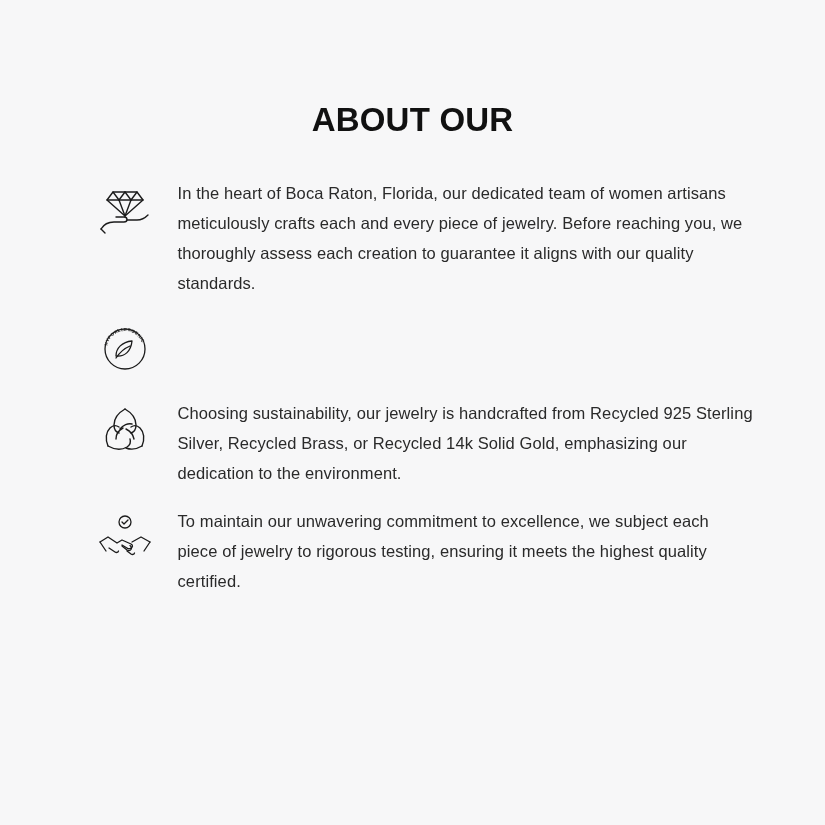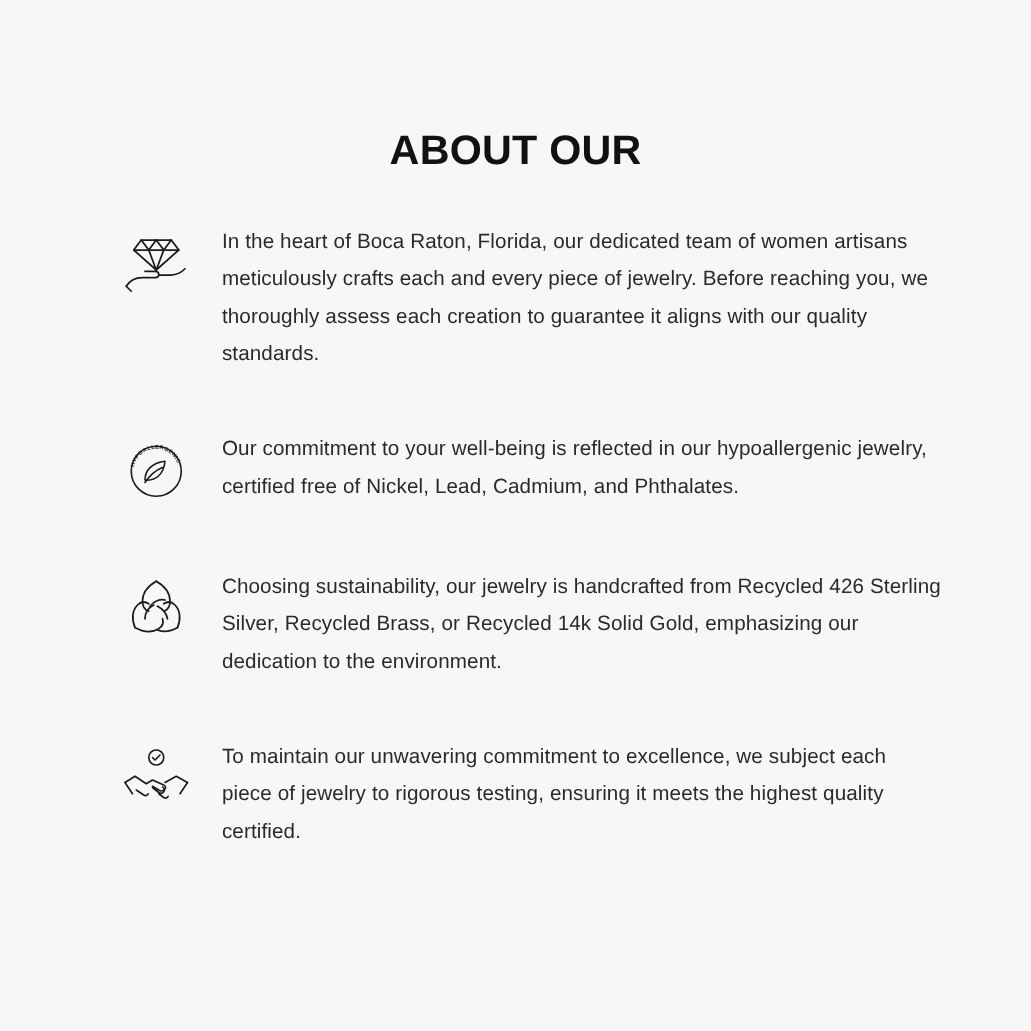--- a/index.html
+++ b/index.html
@@ -35,21 +35,21 @@
   }
   .heading .line {
     display: block;
   }
   .features {
     width: 100%;
     max-width: 660px;
     margin-left: 22px;
     display: flex;
     flex-direction: column;
-    gap: 44px;
+    gap: 16px;
   }
   .feature {
     display: flex;
     align-items: flex-start;
     gap: 22px;
   }
   .feature-icon {
     flex: 0 0 62px;
     width: 62px;
     height: 62px;
@@ -107,38 +107,37 @@
           <path d="M20 36c0-8 6-14 16-15-1 10-7 16-16 15z"></path>
           <path d="M20 38c4-6 9-10 14-12"></path>
           <defs>
             <path id="arcpath" d="M11 29a18 18 0 0 1 36 0"></path>
           </defs>
           <text font-family="'Liberation Sans', sans-serif" font-size="4.4" font-weight="bold" fill="#1b1b1b" stroke="none" letter-spacing="0.4">
             <textPath href="#arcpath" startOffset="6%">HYPOALLERGENIC</textPath>
           </text>
         </svg>
       </div>
-      <div class="feature-text">Our commitment to your well-being is reflected in our hypoallergenic jewelry, certified free of Nickel, Lead, Cadmium, and Phthalates.</div>
     </div>
 
     <div class="feature">
       <div class="feature-icon">
         <svg width="58" height="58" viewBox="0 0 58 58" fill="none" stroke="#1b1b1b" stroke-width="1.4" stroke-linecap="round" stroke-linejoin="round">
           <path d="M29 7c7 4 11 10 11 16 0 4-2 7-5 8"></path>
           <path d="M29 7c-7 4-11 10-11 16 0 4 2 7 5 8"></path>
           <path d="M12 44c-3-7-2-14 2-18 3-3 6-3 9-1"></path>
           <path d="M46 44c3-7 2-14-2-18-3-3-6-3-9-1"></path>
           <path d="M12 44c7 4 14 4 19 1 3-2 4-5 3-8"></path>
           <path d="M46 44c-5 3-11 4-16 2"></path>
           <path d="M24 27c3-4 8-6 12-5"></path>
           <path d="M20 37c0-5 3-9 7-11"></path>
           <path d="M38 37c-1-5-4-8-8-10"></path>
         </svg>
       </div>
-      <div class="feature-text">Choosing sustainability, our jewelry is handcrafted from Recycled 426 Sterling Silver, Recycled Brass, or Recycled 14k Solid Gold, emphasizing our dedication to the environment.</div>
+      <div class="feature-text">Choosing sustainability, our jewelry is handcrafted from Recycled 925 Sterling Silver, Recycled Brass, or Recycled 14k Solid Gold, emphasizing our dedication to the environment.</div>
     </div>
 
     <div class="feature">
       <div class="feature-icon">
         <svg width="58" height="58" viewBox="0 0 58 58" fill="none" stroke="#1b1b1b" stroke-width="1.3" stroke-linecap="round" stroke-linejoin="round">
           <circle cx="29" cy="12" r="6"></circle>
           <path d="M26 12l2 2 4-4"></path>
           <path d="M4 32l8-5 9 6 5-3 9 4c2 1 2 3 0 4-1 1-3 1-4 0l-5-3"></path>
           <path d="M26 36l5 4c1.5 1 3 1 4-0.5s0.5-3-1-4"></path>
           <path d="M31 41l4 3c1.5 1 3 0.5 3.5-1"></path>

